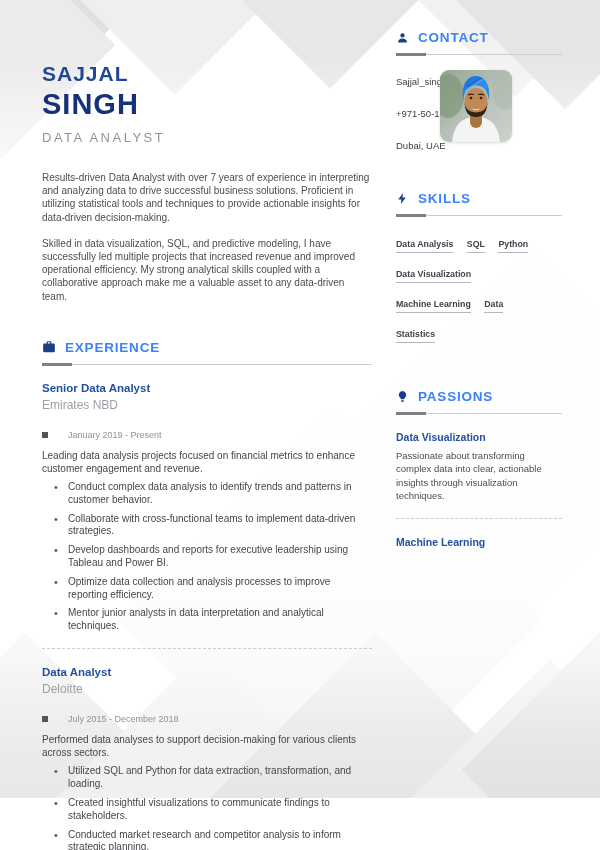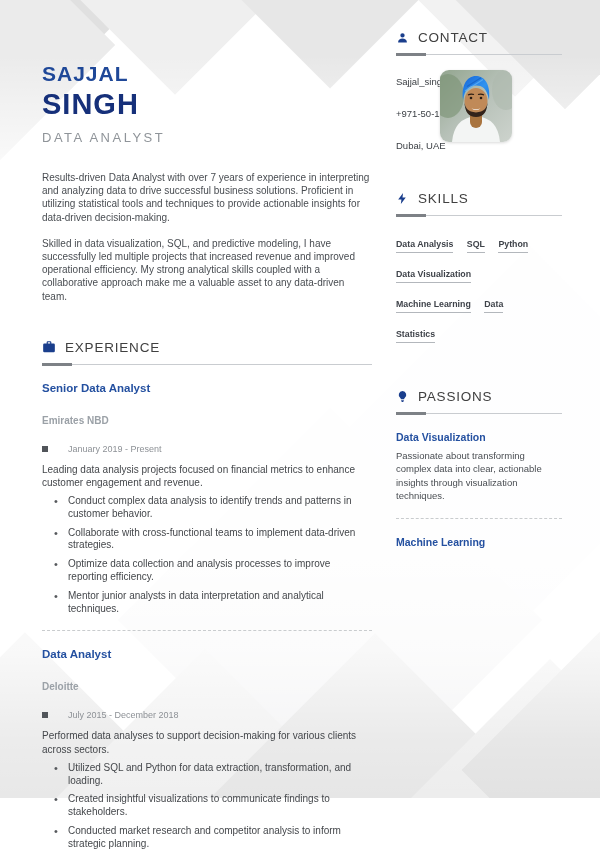--- a/index.html
+++ b/index.html
@@ -42,29 +42,29 @@
 
   .avatar { position:absolute; left:44px; top:70px; width:72px; height:72px; border-radius:9px; overflow:hidden; box-shadow:0 1px 3px rgba(0,0,0,.15); }
 
   
   .summary { margin-top:26px; }
   .summary p { font-size:10px; line-height:1.32; color:#494d52; margin-bottom:13px; }
 
   
   .section-head { display:flex; align-items:center; gap:9px; }
   .section-head svg { flex:0 0 auto; }
-  .section-title { font-size:13.5px; font-weight:400; letter-spacing:0.8px; color:#404040; }
+  .section-title { font-size:13.5px; font-weight:700; letter-spacing:0.8px; color:#3b82f6; }
   .rule { position:relative; height:1px; background:#c9ccd0; margin-top:9px; }
   .rule::before { content:''; position:absolute; left:0; top:-1px; width:30px; height:3px; background:#7d8186; }
   .dotted { border:none; border-top:1px dashed #c9ccce; margin:13px 0 0 0; }
 
   .exp-section { margin-top:37px; }
 
   .job-title   { font-size:11.5px; font-weight:700; color:#2450a0; }
-  .job-company { font-size:10px;   font-weight:700; color:#9ba1a7; margin-top:21px; }
+  .job-company { font-size:12px;   font-weight:400; color:#9ba1a7; margin-top:4px; }
   .job-dates   { display:flex; align-items:center; gap:20px; margin-top:18px; font-size:9px; color:#8d9196; }
   .job-intro   { font-size:10px; line-height:1.32; color:#44474b; margin-top:9px; }
   .job-bullets { list-style:none; margin-top:5px; }
   .job-bullets li { position:relative; padding-left:14px; margin-left:12px; margin-top:6px;
                     font-size:10px; line-height:1.28; color:#44474b; }
   .job-bullets li::before { content:'•'; position:absolute; left:0; top:-1px; color:#55585c; font-size:11px; }
   .job { margin-top:17px; }
   .job + .dotted { margin-top:15px; }
 
   
@@ -137,20 +137,21 @@
         <div class="job-dates">
           <svg width="6" height="6" viewBox="0 0 6 6">
               <rect width="6" height="6" fill="#51555a"></rect>
             </svg>
           <span>January 2019 - Present</span>
         </div>
         <div class="job-intro">Leading data analysis projects focused on financial metrics to enhance customer engagement and revenue.</div>
         <ul class="job-bullets">
           <li>Conduct complex data analysis to identify trends and patterns in customer behavior.</li>
           <li>Collaborate with cross-functional teams to implement data-driven strategies.</li>
+          <li>Develop dashboards and reports for executive leadership using Tableau and Power BI.</li>
           <li>Optimize data collection and analysis processes to improve reporting efficiency.</li>
           <li>Mentor junior analysts in data interpretation and analytical techniques.</li>
         </ul>
       </div>
 
       <hr class="dotted">
 
       <div class="job">
         <div class="job-title">Data Analyst</div>
         <div class="job-company">Deloitte</div>

